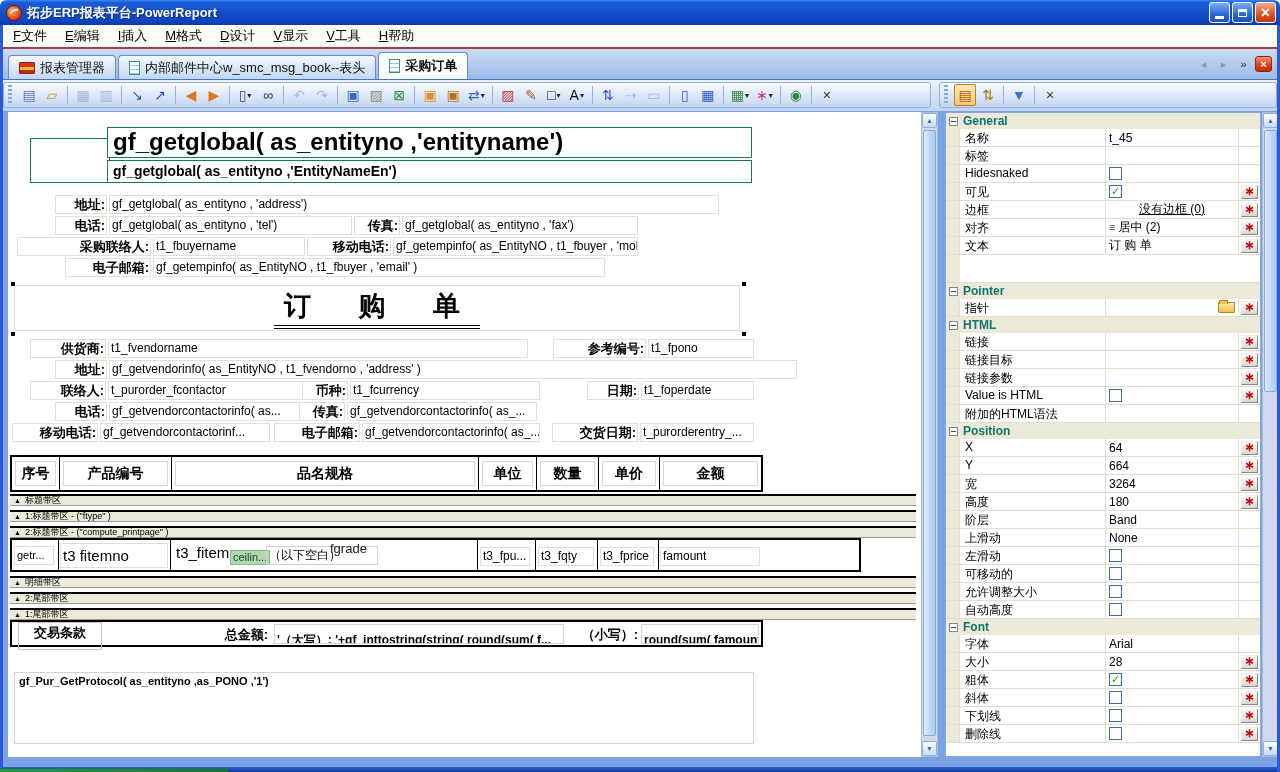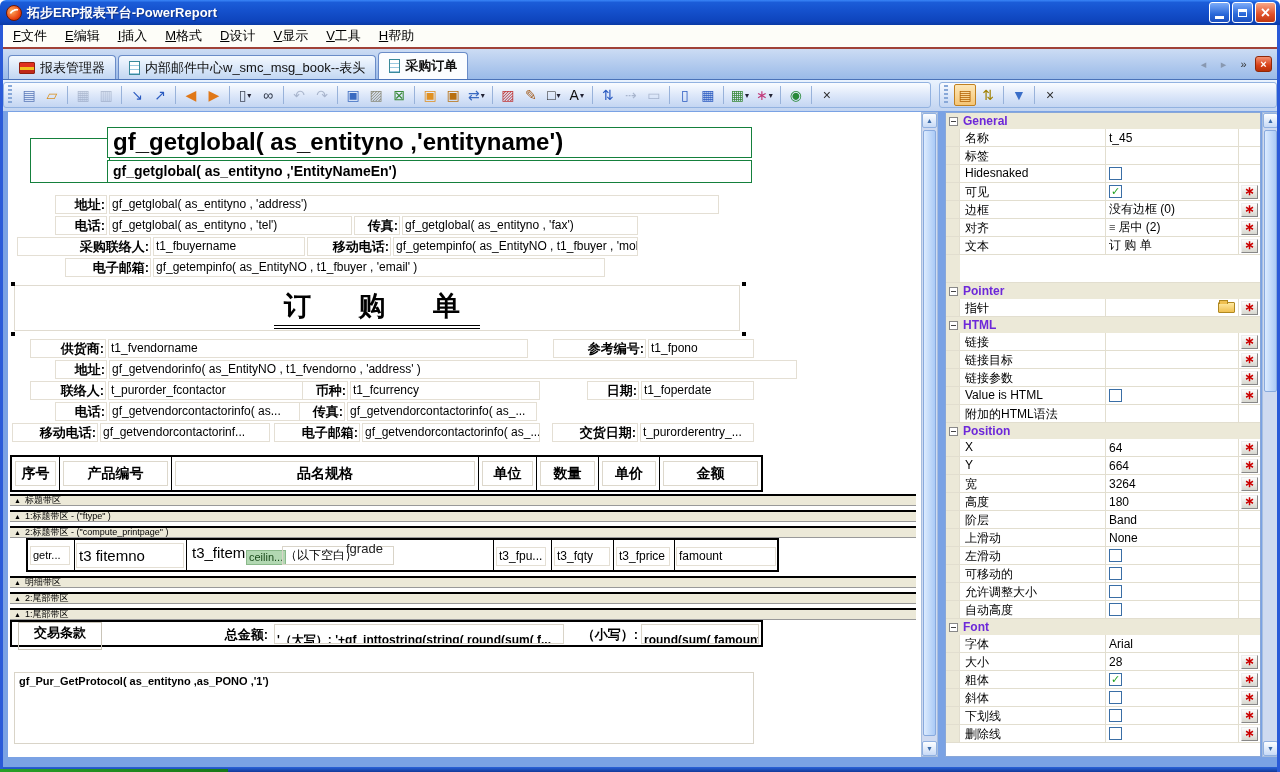--- a/index.html
+++ b/index.html
@@ -106,28 +106,28 @@
   .sb-btn{position:absolute;left:0;right:0;height:15px;background:linear-gradient(#fdfeff,#c8daf6);
     border:1px solid #90b0e0;border-radius:2px;display:flex;align-items:center;justify-content:center;color:#3a6aa8;}
   .sb-up{top:0}.sb-down{bottom:0}
   .sb-up::after{content:"▲";font-size:7px;}
   .sb-down::after{content:"▼";font-size:7px;}
   .sb-thumb{position:absolute;left:1px;right:1px;background:linear-gradient(90deg,#dcebfe,#aacaf6);
     border:1px solid #88aade;border-radius:2px;}
   
   .panel{position:absolute;left:945px;top:1px;width:316px;height:645px;background:#fff;border:1px solid #89a7d8;overflow:hidden;}
   .sec-header{height:16px;background:#ece9d8;display:flex;align-items:center;gap:5px;
-    font-weight:bold;font-size:12px;color:#6d28d9;}
+    font-weight:bold;font-size:12px;color:#0f766e;}
   .collapse-box{width:9px;height:9px;border:1px solid #888;background:#fff;margin-left:3px;position:relative;flex:none;}
   .collapse-box::after{content:"";position:absolute;left:1px;right:1px;top:3px;height:1px;background:#444;}
   .prop-row{display:flex;height:18px;border-bottom:1px solid #e2decf;align-items:stretch;background:#fff;}
   .gutter{width:14px;background:#ece9d8;border-right:1px solid #e2decf;flex:none;}
   .plabel{width:146px;padding:1px 5px 0;font-size:12px;border-right:1px solid #e2decf;white-space:nowrap;overflow:hidden;flex:none;}
   .pvalue{flex:1;display:flex;align-items:center;gap:3px;padding:0 3px;font-size:12px;overflow:hidden;}
-  .pvalue.center{justify-content:flex-start;}
+  .pvalue.center{justify-content:center;text-decoration:underline;}
   .ptext{white-space:nowrap;overflow:hidden;}
   .align-ico{font-size:11px;color:#444;line-height:1;}
   .pcheck{width:13px;height:13px;border:1px solid #3a6ea5;background:#fff;display:flex;align-items:center;justify-content:center;flex:none;}
   .pcheckmark{color:#21a121;font-size:11px;font-weight:bold;line-height:1;}
   .folder{margin-left:auto;width:17px;height:11px;background:linear-gradient(#ffe9a0,#f0c050);
     border:1px solid #b08820;border-radius:1px;position:relative;flex:none;}
   .folder::before{content:"";position:absolute;top:-3px;left:0;width:7px;height:3px;background:#f0c050;border:1px solid #b08820;border-bottom:none;}
   .pbtncol{width:22px;display:flex;align-items:center;justify-content:center;border-left:1px solid #e2decf;flex:none;}
   .expr-btn{width:17px;height:14px;background:linear-gradient(#fdfdfd,#d8d8d0);border:1px solid #888;
     border-top-color:#eee;border-left-color:#eee;display:flex;align-items:center;justify-content:center;padding:0;}
@@ -461,21 +461,21 @@
         <div class="band" data-name="band-bar">
           <span class="arrow" data-name="band-collapse-icon">▲</span>
           <span data-name="band-label">2:尾部带区</span>
         </div>
         <div class="band" data-name="band-bar">
           <span class="arrow" data-name="band-collapse-icon">▲</span>
           <span data-name="band-label">1:尾部带区</span>
         </div>
       </div>
 
-    <div class="drow" style="left:18px;top:426px;width:753px;height:34px" data-name="detail-row">
+    <div class="drow" style="left:2px;top:426px;width:851px;height:34px" data-name="detail-row">
       <div class="vline" style="left:46px" data-name="column-line"></div>
       <div class="vline" style="left:158px" data-name="column-line"></div>
       <div class="vline" style="left:465px" data-name="column-line"></div>
       <div class="vline" style="left:523px" data-name="column-line"></div>
       <div class="vline" style="left:585px" data-name="column-line"></div>
       <div class="vline" style="left:646px" data-name="column-line"></div>
       <div class="vbox" style="left:2px;top:6px;width:40px;font-size:11px" data-name="detail-field">getr...</div>
       <div class="vbox" style="left:48px;top:3px;width:108px;height:25px;font-size:15px;line-height:23px" data-name="detail-field">t3  fitemno</div>
       <div class="bigtext" style="left:164px;top:4px" data-name="detail-field">t3_fitem</div>
       <div class="chip" style="left:218px;top:10px" data-name="detail-field-highlighted">ceilin...</div>

